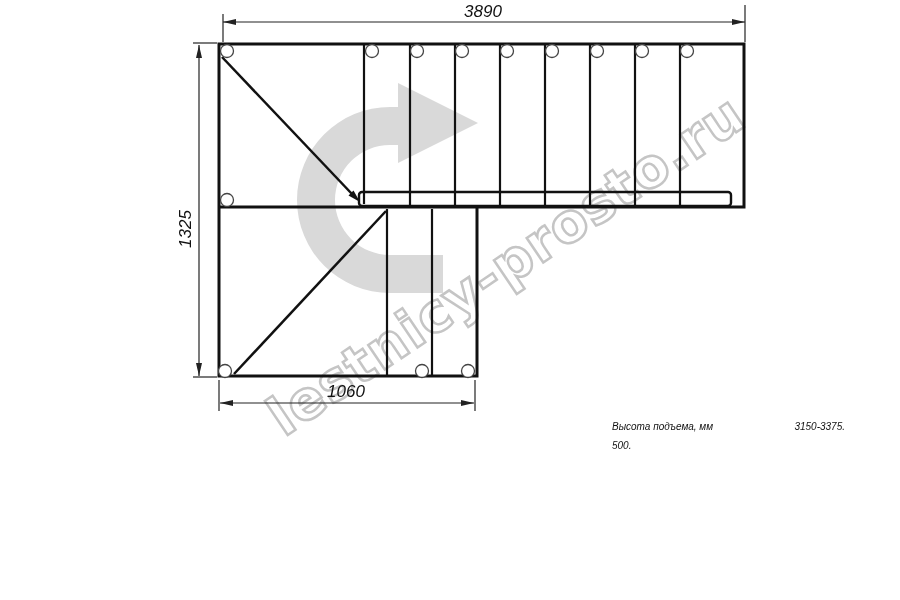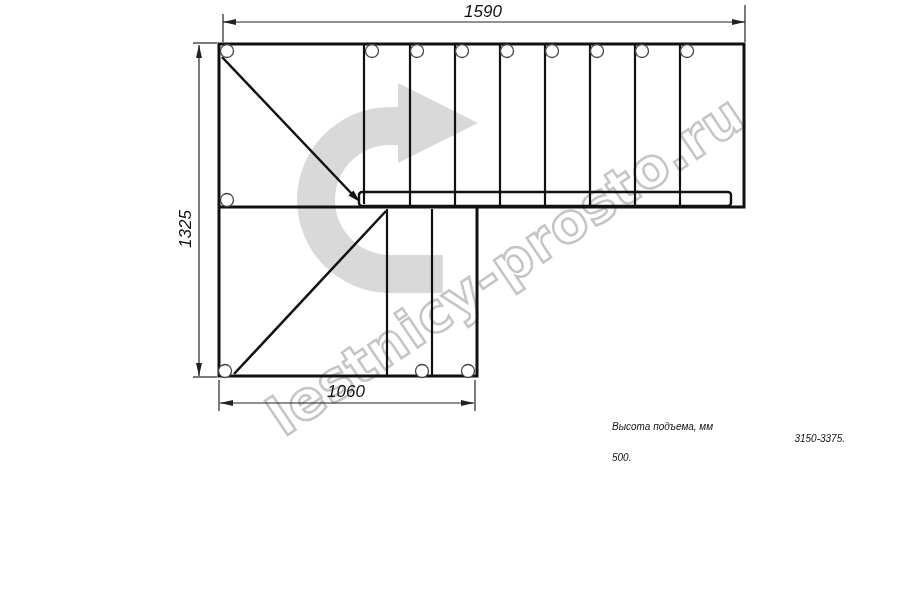--- a/index.html
+++ b/index.html
@@ -24,21 +24,21 @@
   #dim-top{left:433px;top:2px;width:100px;}
   #dim-left{left:146px;top:219px;width:80px;transform:rotate(-90deg);}
   #dim-bottom{left:296px;top:382px;width:100px;}
   
   #specs{
     position:absolute;left:612px;top:418px;width:233px;z-index:3;
     color:#111;font-style:italic;font-size:10px;
   }
   .spec-row{display:flex;justify-content:space-between;height:18.6px;line-height:18.6px;}
   .spec-label{text-align:left;}
-  .spec-value{text-align:center;margin-top:12px;}
+  .spec-value{text-align:center;}
 </style>
 </head>
 <body>
 
 <div id="stage">
 
   <div id="watermark">lestnicy-prosto.ru</div>
 
   <svg width="900" height="600" viewBox="0 0 900 600">
 
@@ -107,21 +107,21 @@
 
     <g stroke="#222" stroke-width="1.2" fill="#222">
       <line x1="219" y1="380" x2="219" y2="411"></line>
       <line x1="475" y1="380" x2="475" y2="411"></line>
       <line x1="220" y1="403" x2="474" y2="403"></line>
       <polygon points="220,403 233,400 233,406" stroke="none"></polygon>
       <polygon points="474,403 461,400 461,406" stroke="none"></polygon>
     </g>
   </svg>
 
-  <div id="dim-top" class="dimtext">1590</div>
+  <div id="dim-top" class="dimtext">3890</div>
   <div id="dim-left" class="dimtext">1325</div>
   <div id="dim-bottom" class="dimtext">1060</div>
 
   <div id="specs">
     <div class="spec-row">
       <span class="spec-label">Высота подъема, мм</span>
       <span class="spec-value">3150-3375.</span>
     </div>
     <div class="spec-row">
       <span class="spec-value">500.</span>

